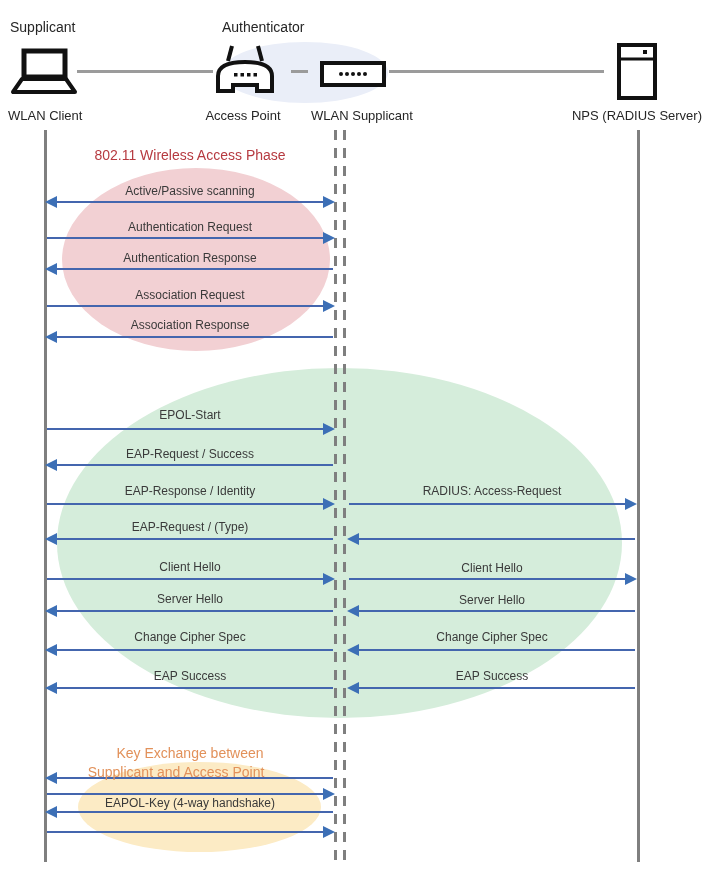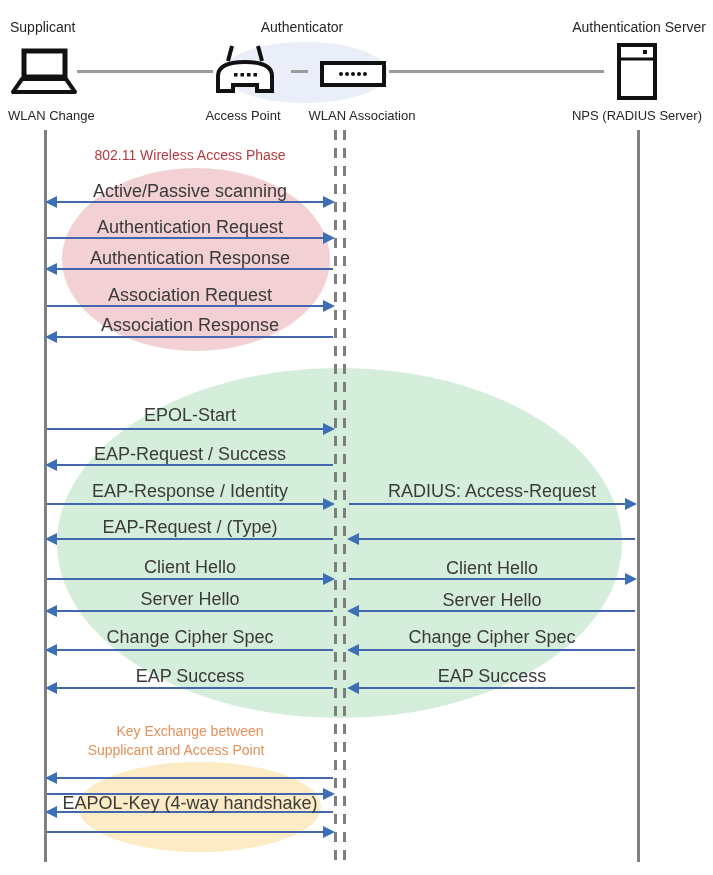--- a/index.html
+++ b/index.html
@@ -31,49 +31,48 @@
   
   .connector{position:absolute;top:70px;height:3px;background:var(--connector);z-index:0;}
   
   .role-label{position:absolute;top:19px;font-size:14px;white-space:nowrap;z-index:3;}
   .device-label{position:absolute;top:108px;font-size:13px;white-space:nowrap;z-index:3;}
   .icon{position:absolute;z-index:2;}
   
   .phase-title{position:absolute;font-size:14px;white-space:nowrap;transform:translateX(-50%);z-index:3;}
   .phase1-title{color:var(--red);}
   .phase2-title{color:var(--green);}
-  .phase3-title{color:var(--orange);text-align:center;}
+  .phase3-title{color:var(--orange);text-align:center;margin-top:22px;}
   
   .arrow{position:absolute;height:2px;background:var(--arrow);z-index:2;}
   .arrow-l{left:47px;width:286px;}
   .arrow-r{left:349px;width:286px;}
   .arrow::before,.arrow::after{position:absolute;top:-5px;width:0;height:0;
     border-top:6px solid transparent;border-bottom:6px solid transparent;}
   .dir-left::before,.dir-both::before{content:"";left:-2px;border-right:12px solid var(--arrow-head);}
   .dir-right::after,.dir-both::after{content:"";right:-2px;border-left:12px solid var(--arrow-head);}
   
-  .msg-label{position:absolute;font-size:18px;line-height:16px;color:var(--msg-text);
+  .msg-label{position:absolute;font-size:12px;line-height:16px;color:var(--msg-text);
     white-space:nowrap;transform:translateX(-50%);z-index:3;}
   .lbl-l{left:190px;}
   .lbl-r{left:492px;}
   svg{display:block;}
 </style>
 </head>
 <body>
 
 <div class="stage">
 
   <div class="ellipse ellipse-auth"></div>
   <div class="ellipse ellipse-phase1"></div>
   <div class="ellipse ellipse-phase2"></div>
   <div class="ellipse ellipse-phase3"></div>
 
   <div class="role-label" style="left:10px">Supplicant</div>
-  <div class="role-label" style="left:222px;width:160px;text-align:center">Authenticator</div>
-  <div class="role-label" style="left:540px;width:166px;text-align:right">Authentication Server</div>
+  <div class="role-label" style="left:222px;width:160px;">Authenticator</div>
 
   <div class="connector" style="left:77px;width:136px"></div>
   <div class="connector" style="left:291px;width:17px"></div>
   <div class="connector" style="left:389px;width:215px"></div>
 
   <div class="icon" style="left:10px;top:48px">
     <svg width="68" height="47" viewBox="0 0 68 47">
       <rect x="14" y="3" width="41" height="26" fill="#fff" stroke="#111" stroke-width="5"></rect>
       <path d="M3 44 L65 44 L56 31 L12 31 Z" fill="#fff" stroke="#111" stroke-width="4" stroke-linejoin="round"></path>
     </svg>
@@ -100,23 +99,23 @@
     </svg>
   </div>
   <div class="icon" style="left:617px;top:43px">
     <svg width="40" height="57" viewBox="0 0 40 57">
       <rect x="2" y="2" width="36" height="53" fill="#fff" stroke="#111" stroke-width="4"></rect>
       <line x1="3" y1="16" x2="37" y2="16" stroke="#111" stroke-width="3"></line>
       <rect x="26" y="7" width="4" height="4" fill="#111"></rect>
     </svg>
   </div>
 
-  <div class="device-label" style="left:8px">WLAN Change</div>
+  <div class="device-label" style="left:8px">WLAN Client</div>
   <div class="device-label" style="left:183px;width:120px;text-align:center">Access Point</div>
-  <div class="device-label" style="left:297px;width:130px;text-align:center">WLAN Association</div>
+  <div class="device-label" style="left:297px;width:130px;text-align:center">WLAN Supplicant</div>
   <div class="device-label" style="left:557px;width:160px;text-align:center">NPS (RADIUS Server)</div>
 
   <div class="lifeline" style="left:44px"></div>
   <div class="lifeline dashed" style="left:334px"></div>
   <div class="lifeline dashed" style="left:343px"></div>
   <div class="lifeline" style="left:637px"></div>
 
   <div class="phase-title phase1-title" style="left:190px;top:147px">802.11 Wireless Access Phase</div>
   <div class="phase-title phase3-title" style="left:190px;top:723px">Key Exchange between</div>
   <div class="phase-title phase3-title" style="left:176px;top:742px">Supplicant and Access Point</div>

